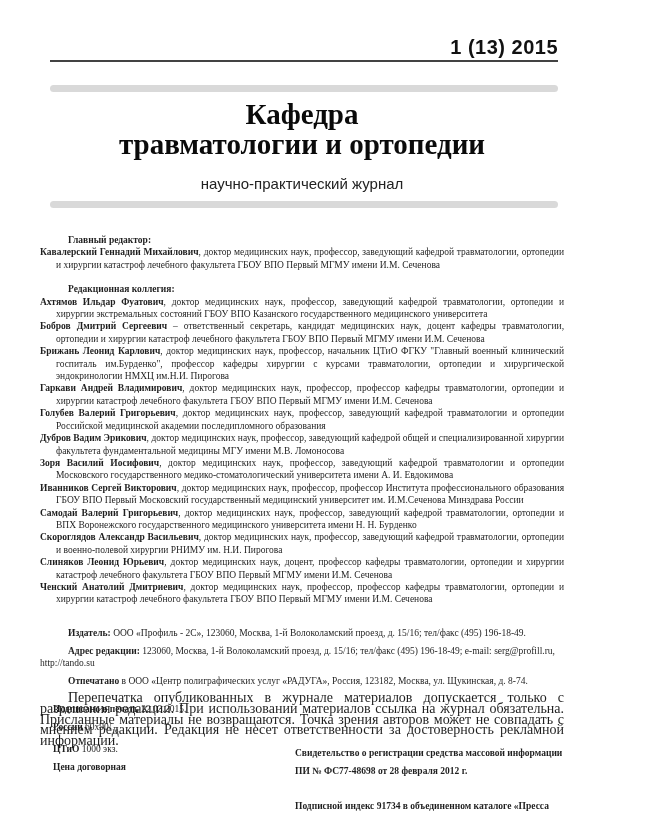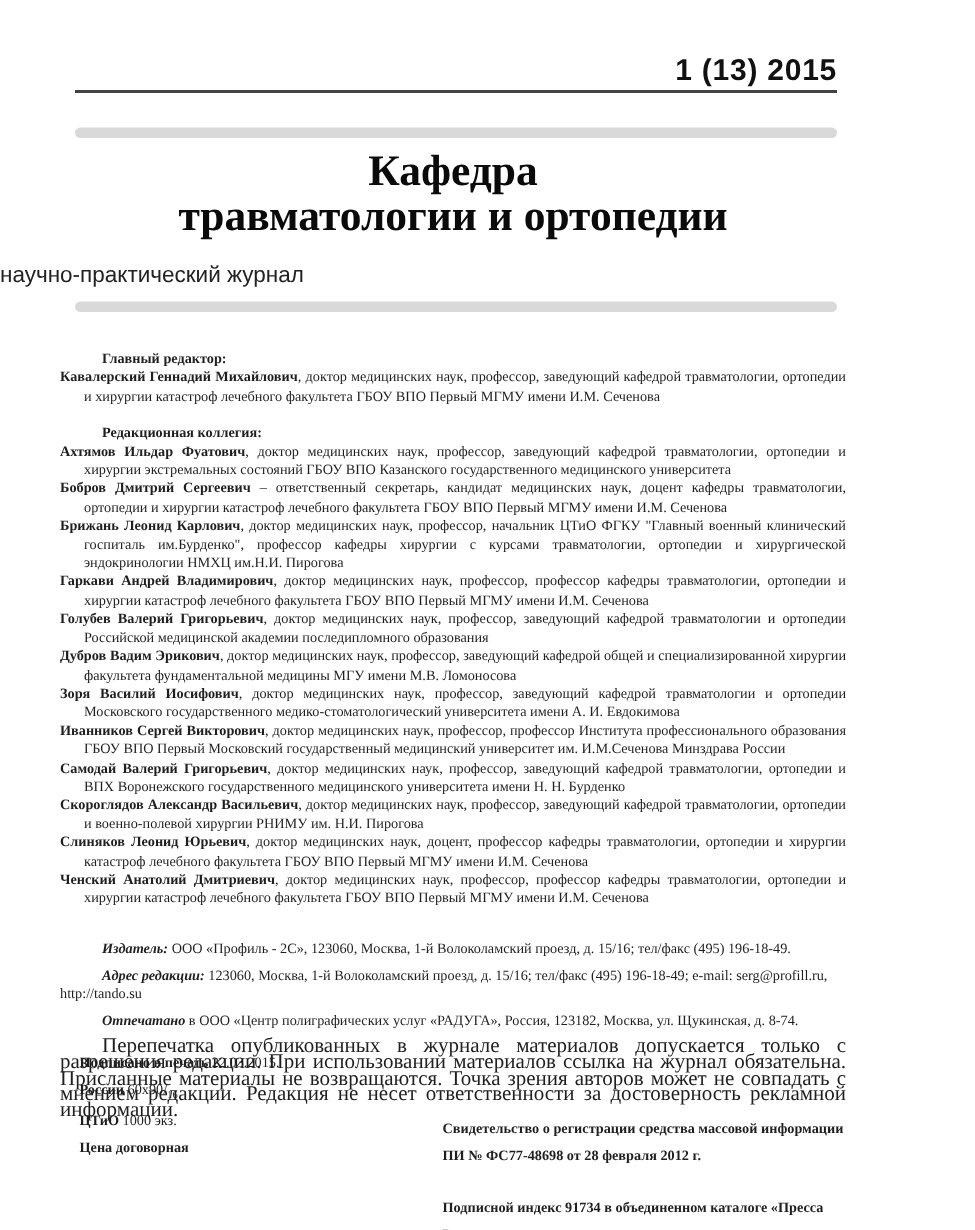--- a/index.html
+++ b/index.html
@@ -41,20 +41,21 @@
     margin:7px 0 16px;
     text-align:center;
     font-family:"Liberation Serif", serif;
     font-weight:bold;
     font-size:29px;
     line-height:30px;
     color:#0a0a0a;
   }
   .subtitle {
     margin-top:2px;
+    text-align:center;
     font-family:"Liberation Sans", sans-serif;
     font-size:15px;
     color:#222;
   }
   
   .content {
     margin:26px 40px 0;
     font-size:9.5px;
     line-height:12.4px;
     text-align:justify;
@@ -71,21 +72,21 @@
     text-indent:-16px;
   }
   .member-name { font-weight:bold; }
   
   .pub {
     margin:21px 40px 0;
     font-size:9.5px;
     line-height:12.4px;
   }
   .pub p { margin:0 0 5.5px; text-indent:28px; }
-  .pub .pub-label { font-weight:bold;font-style:italic; }
+  .pub .pub-label { font-weight:bold; }
   
   .legal {
     margin:4px 40px 0;
     font-size:14px;
     line-height:10.8px;
     text-align:justify;
     text-indent:28px;
   }
   
   .footer {

